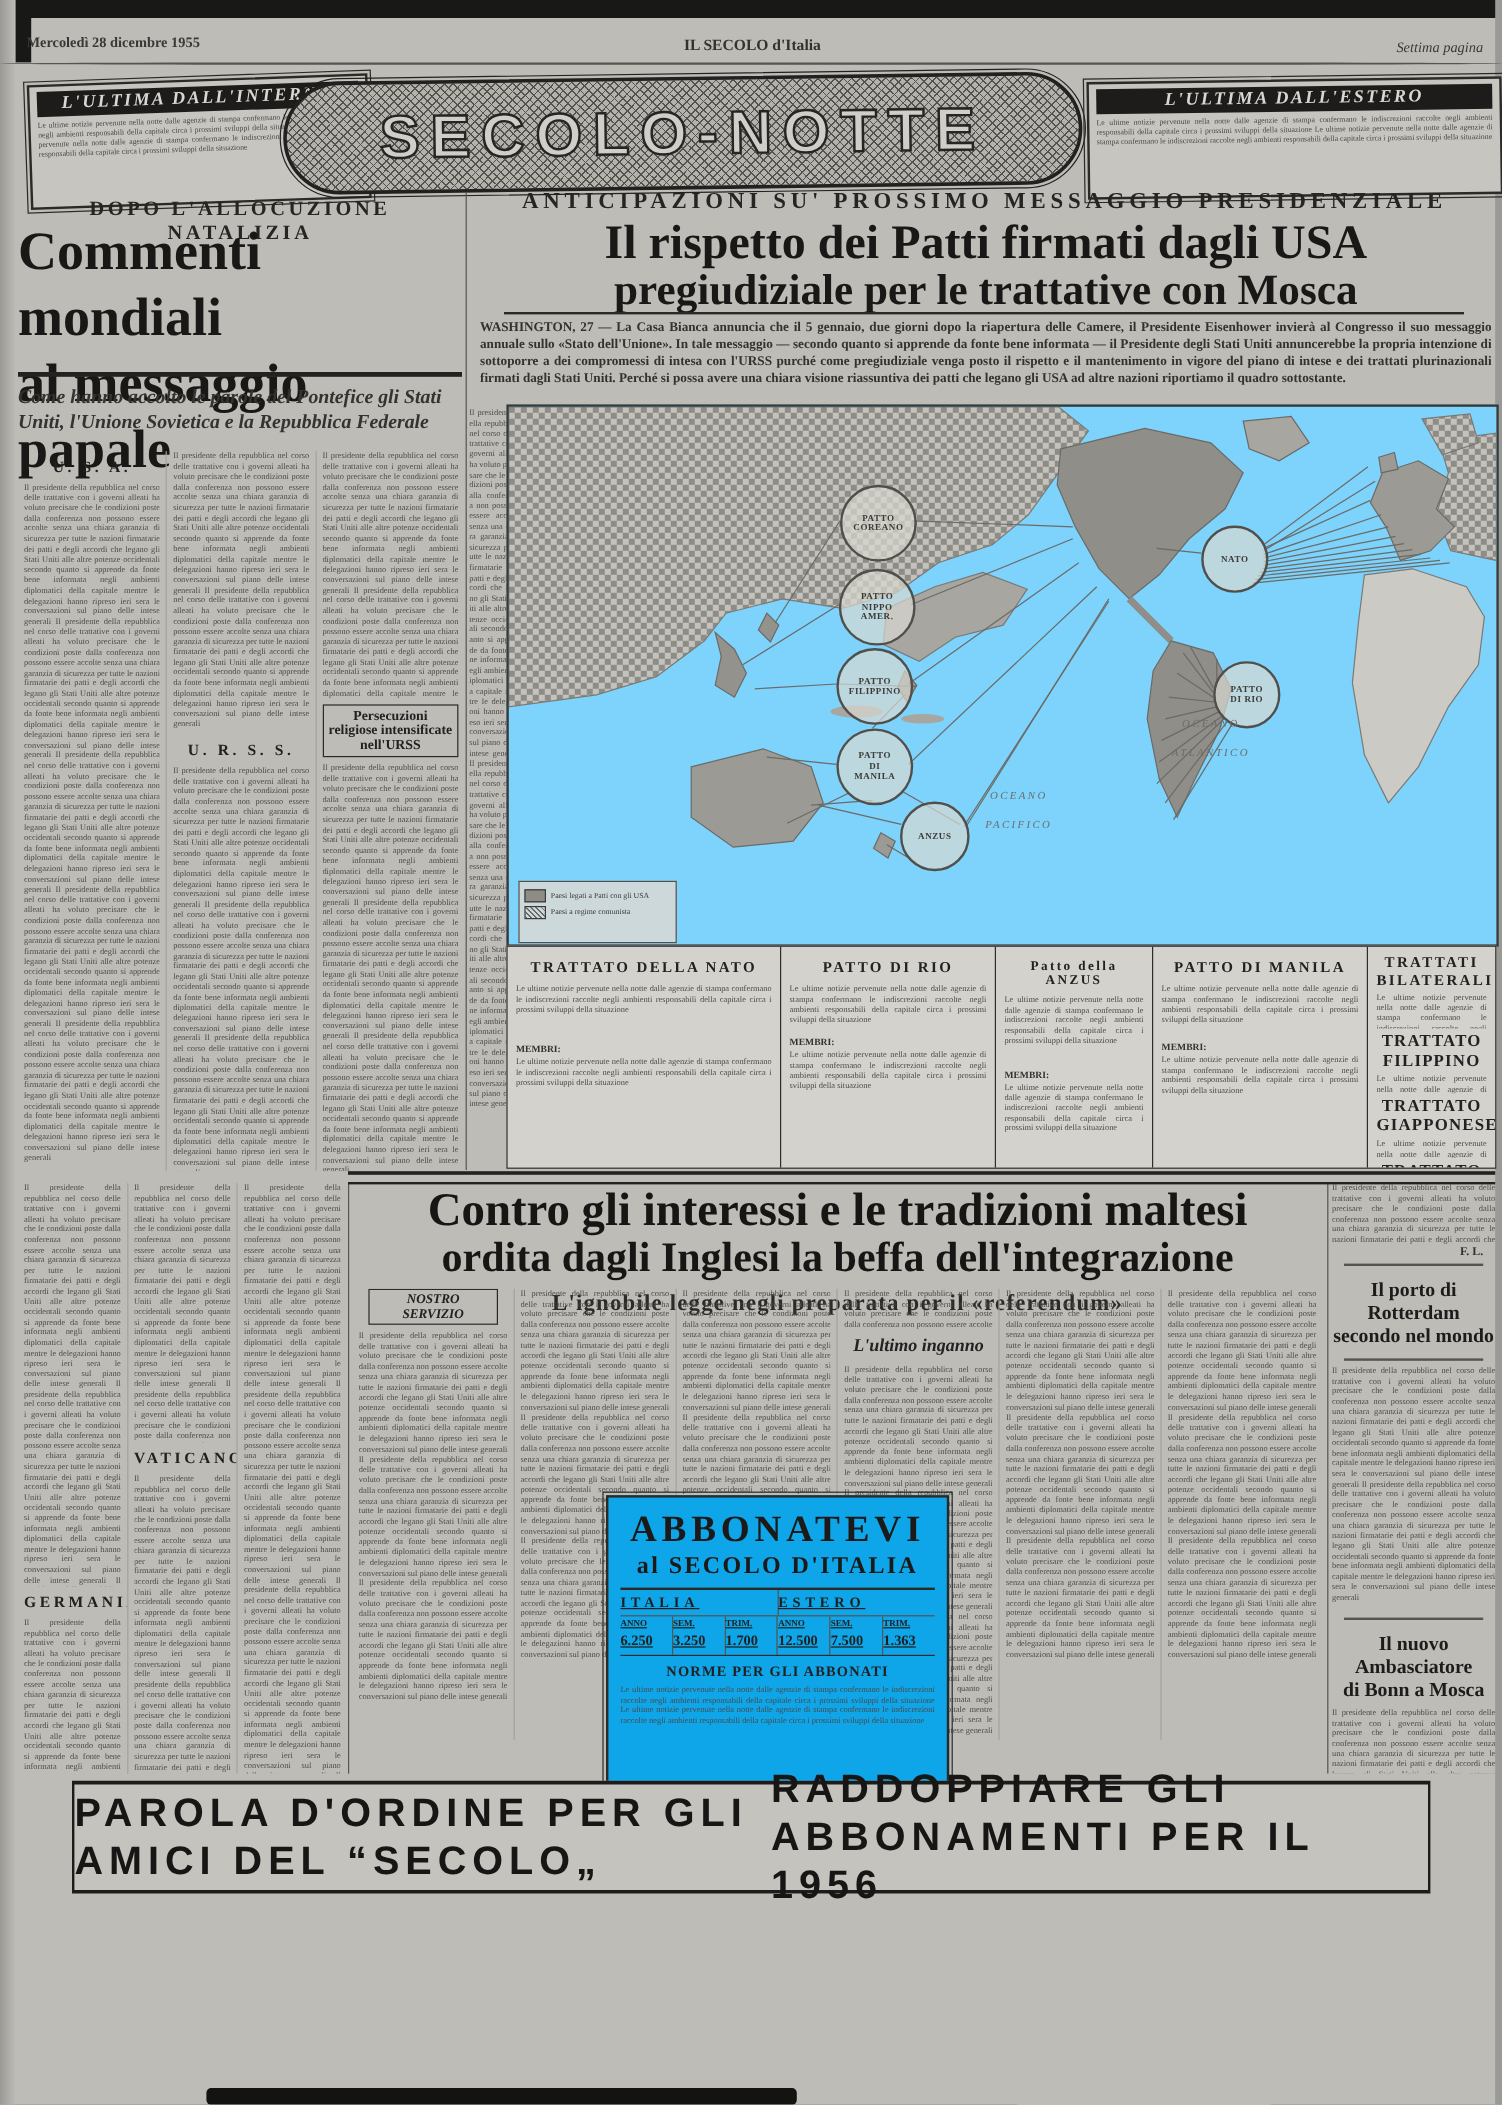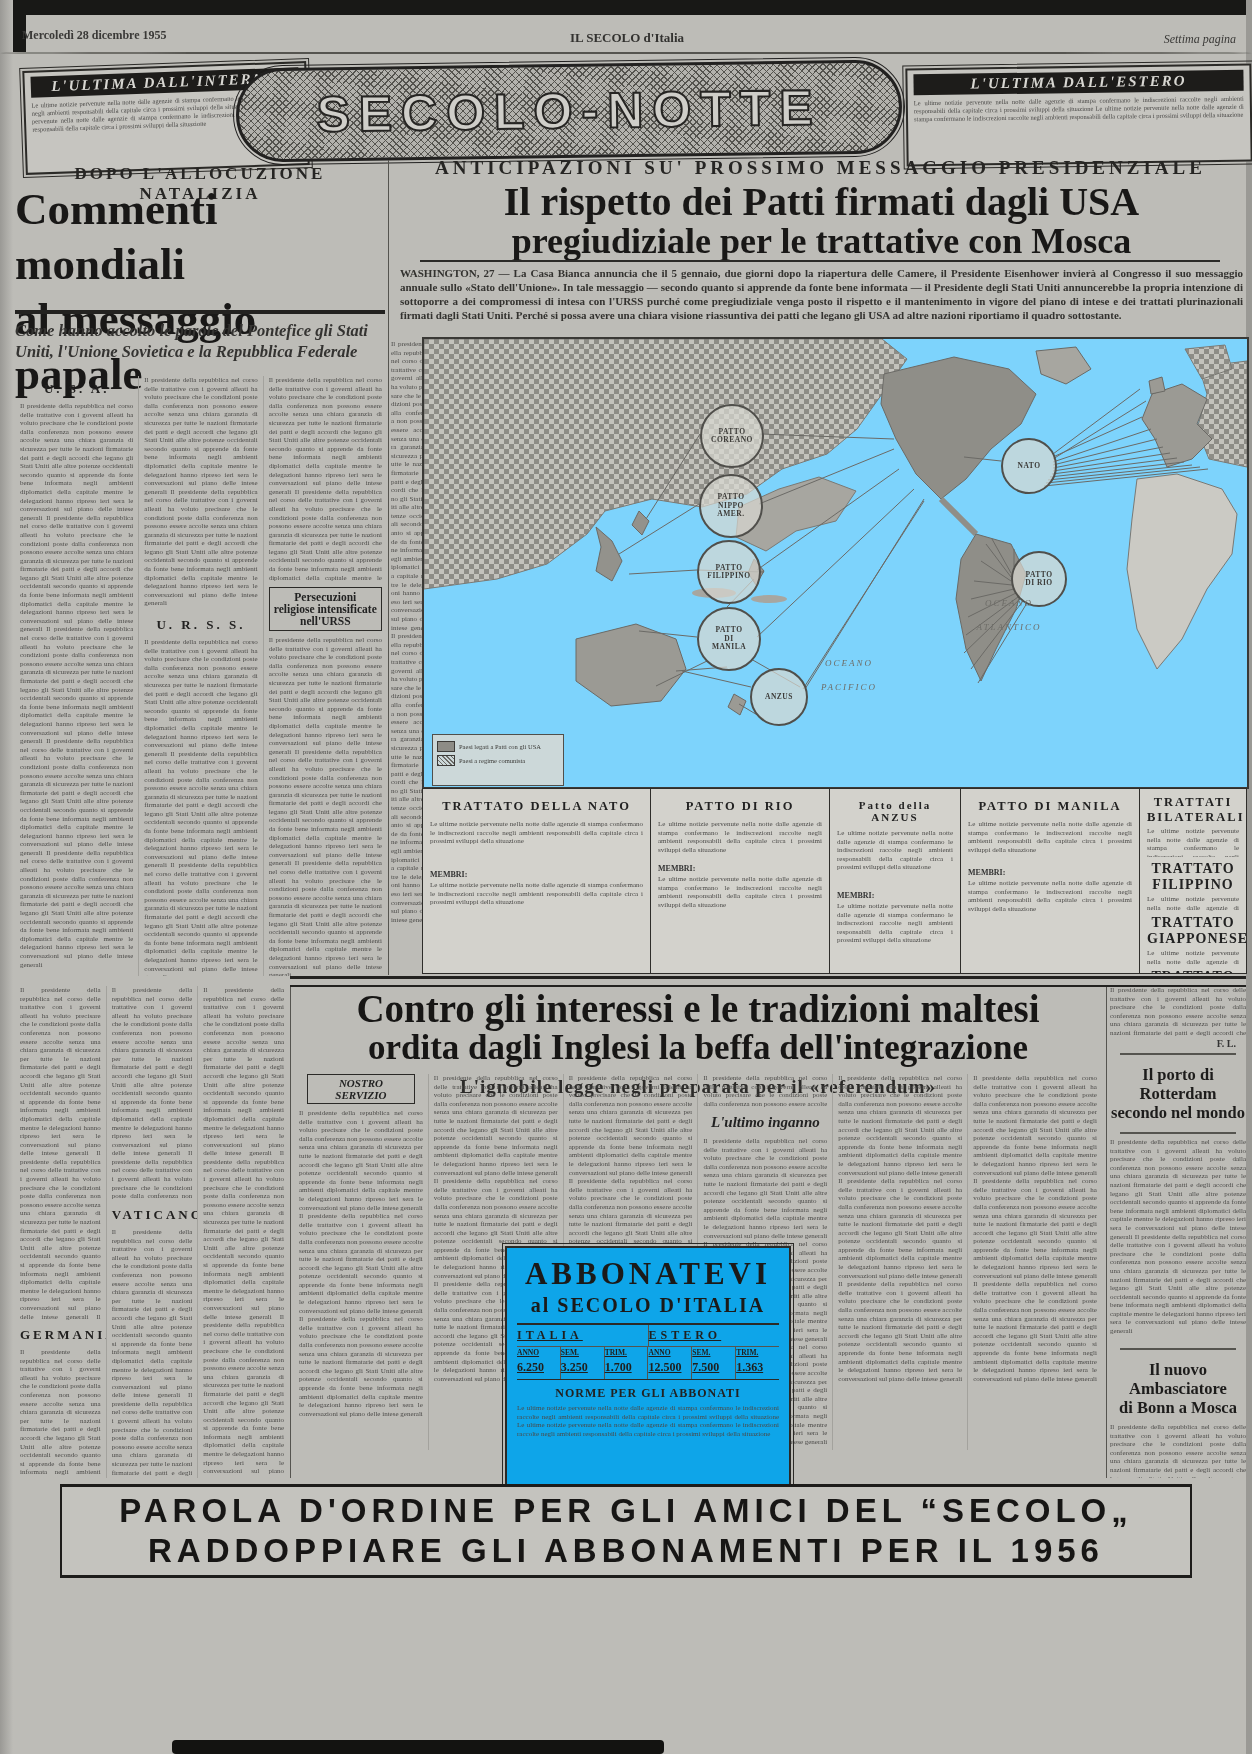--- a/index.html
+++ b/index.html
@@ -109,21 +109,21 @@
   .sub-val{font-weight:bold;font-size:12px;padding:2px 0 4px;}
   .sub-norms{font-weight:bold;font-size:12px;letter-spacing:1px;text-align:center;margin:6px 0 3px;color:#222;}
   
   .side-head{font-weight:bold;font-size:16.5px;line-height:19px;text-align:center;white-space:pre-line;
              margin:6px 0;color:#1d1c1b;}
   .side-rule{height:2px;background:#55544f;margin:4px 10px;}
   .signature{text-align:right;font-weight:bold;font-size:10px;padding-right:10px;color:#333;}
   
   .footer-banner{position:absolute;left:60px;top:1484px;width:1128px;height:88px;
                  border:3px solid #1d1c1a;border-left-width:2px;border-right-width:2px;
-                 background:#c4c3be;display:flex;flex-direction:column;align-items:center;justify-content:center;}
+                 background:#c4c3be;display:flex;align-items:center;justify-content:center;}
   .footer-banner .l{font-family:"Liberation Sans",sans-serif;font-weight:900;font-size:33px;
                     letter-spacing:5px;color:#171615;line-height:40px;}
   
   .vr{position:absolute;width:1px;background:#55544f;}
 </style>
 </head>
 <body>
 
 <div id="page">
 

